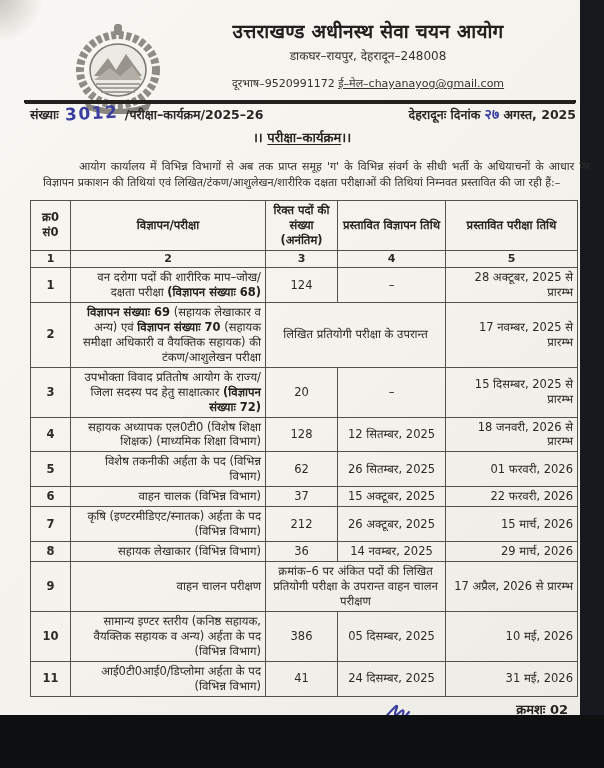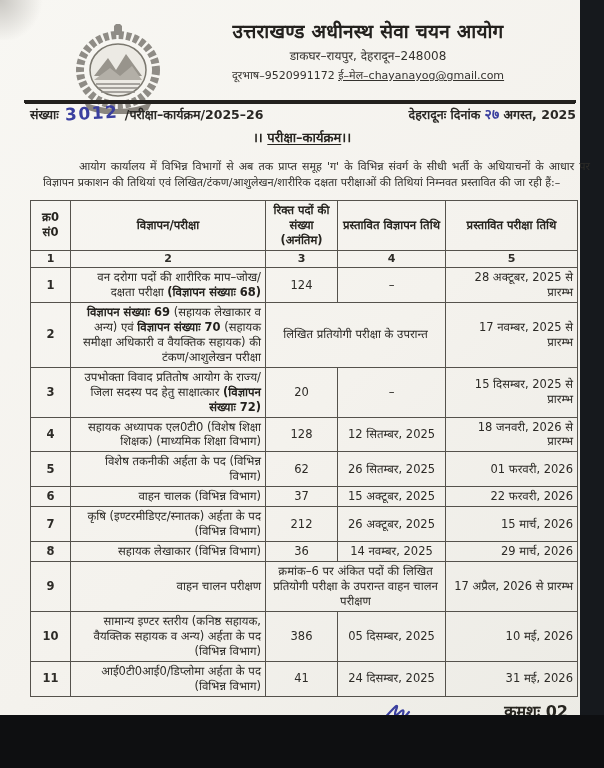--- a/index.html
+++ b/index.html
@@ -12,21 +12,21 @@
   .scan-strip{position:absolute;top:0;right:0;width:24px;height:768px;background:#16191d;}
   .corner-shade{position:absolute;top:0;left:0;width:46px;height:40px;
     background:radial-gradient(circle at 0 0,#c9c7c2 0%,rgba(236,235,229,0) 70%);}
 
   
   .letterhead{position:absolute;top:18px;left:28px;width:548px;height:82px;}
   .logo{position:absolute;left:42px;top:6px;width:96px;height:90px;}
   .head-text{position:absolute;left:140px;top:0;width:400px;text-align:center;}
   .org-name{font-size:19px;font-weight:bold;color:#23211e;letter-spacing:.2px;}
   .addr{font-size:12px;margin-top:3px;color:#34322e;}
-  .contact{font-size:11px;margin-top:3px;color:#34322e;}
+  .contact{font-size:11px;margin-top:11px;color:#34322e;}
   .email{text-decoration:underline;}
 
   .rule{position:absolute;top:100px;left:24px;width:552px;height:0;
     border-top:3px solid #23211e;box-shadow:0 2px 0 -1px #23211e;}
 
   
   .ref-row{position:absolute;top:106px;left:30px;width:546px;
     display:flex;justify-content:space-between;font-size:12.5px;font-weight:600;color:#2a2825;}
   .hand{color:#3a3f9f;font-weight:600;display:inline-block;transform:rotate(-3deg);
     font-size:17px;line-height:12px;letter-spacing:1.5px;padding:0 2px;}
@@ -45,21 +45,21 @@
   .sched-table th,.sched-table td{
     border:1px solid #55524c;padding:2px 4px;font-size:11.5px;line-height:1.3;
     color:#2d2b27;vertical-align:middle;overflow:hidden;}
   .sched-table th{font-weight:bold;text-align:center;color:#26241f;}
   .num-row td{text-align:center;font-weight:bold;padding:1px 2px;font-size:11px;}
   .c-center{text-align:center;}
   .c-left{text-align:right;}
   .b{font-weight:bold;color:#23211d;}
   .sno{font-weight:bold;}
 
-  .footer-note{position:absolute;top:700px;right:36px;font-size:16px;font-weight:bold;
+  .footer-note{position:absolute;top:700px;right:36px;font-size:13px;font-weight:bold;
     color:#26241f;text-decoration:underline;text-underline-offset:2px;}
   .signature{position:absolute;top:688px;left:340px;}
 </style>
 </head>
 <body>
 
 <div class="page">
   <div class="corner-shade"></div>
   <div class="scan-strip"></div>
 

